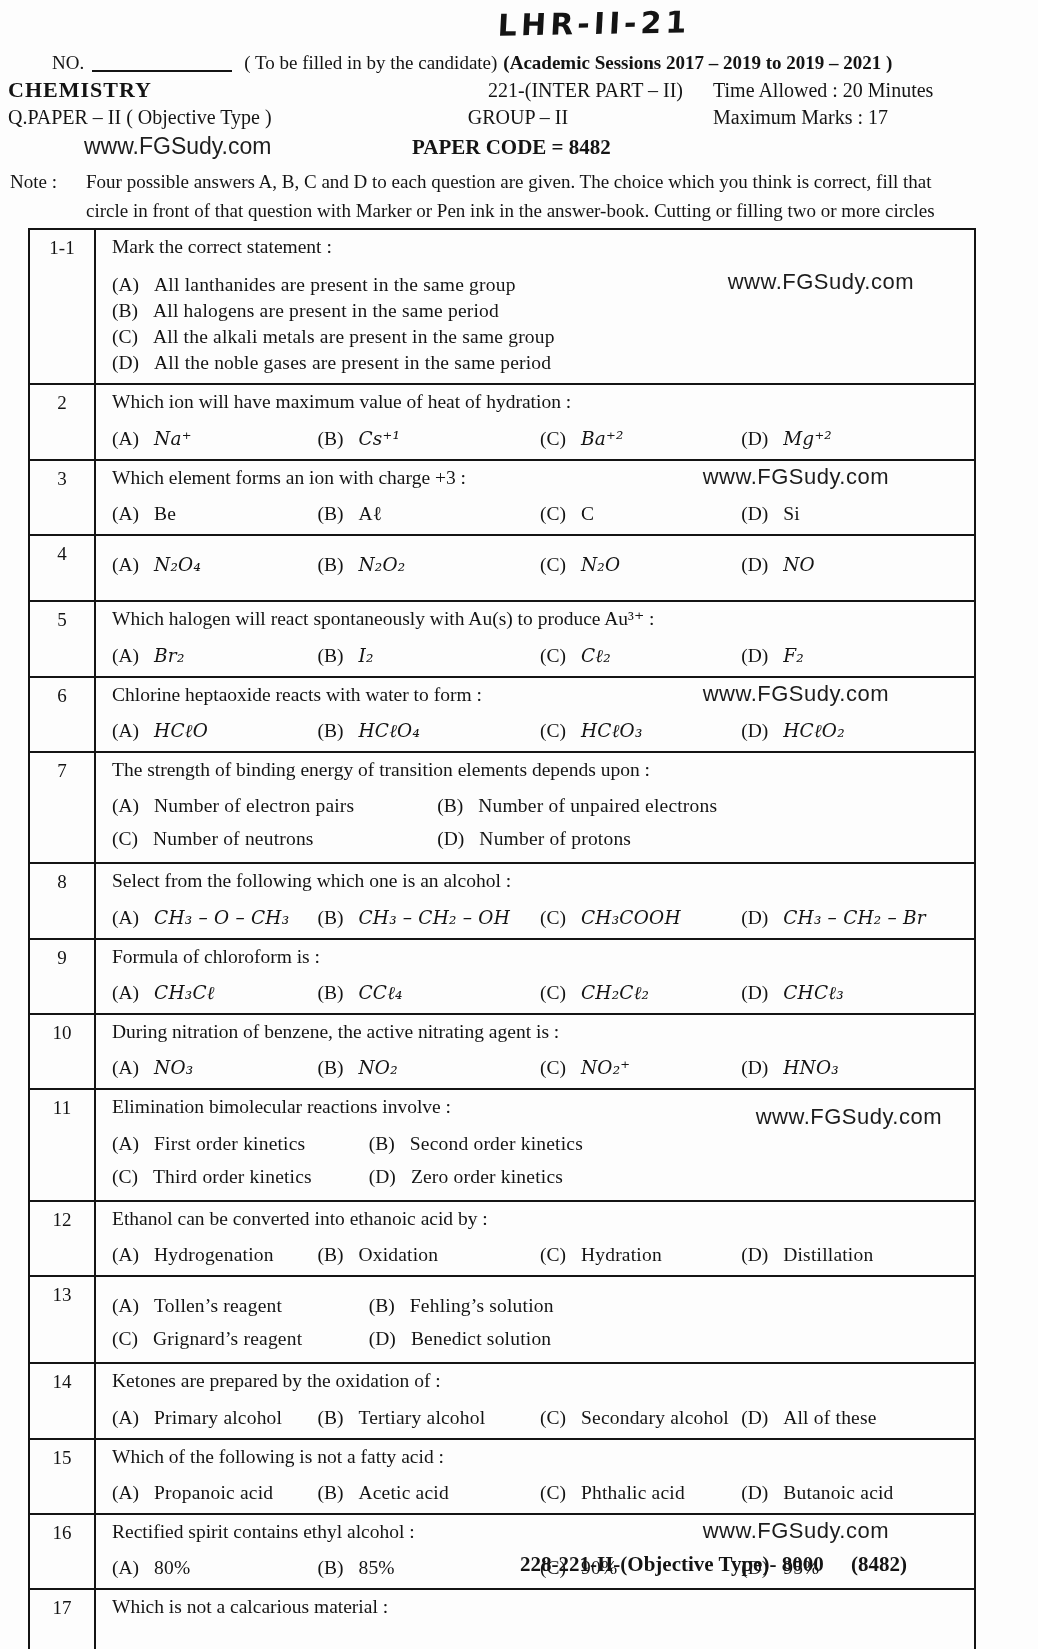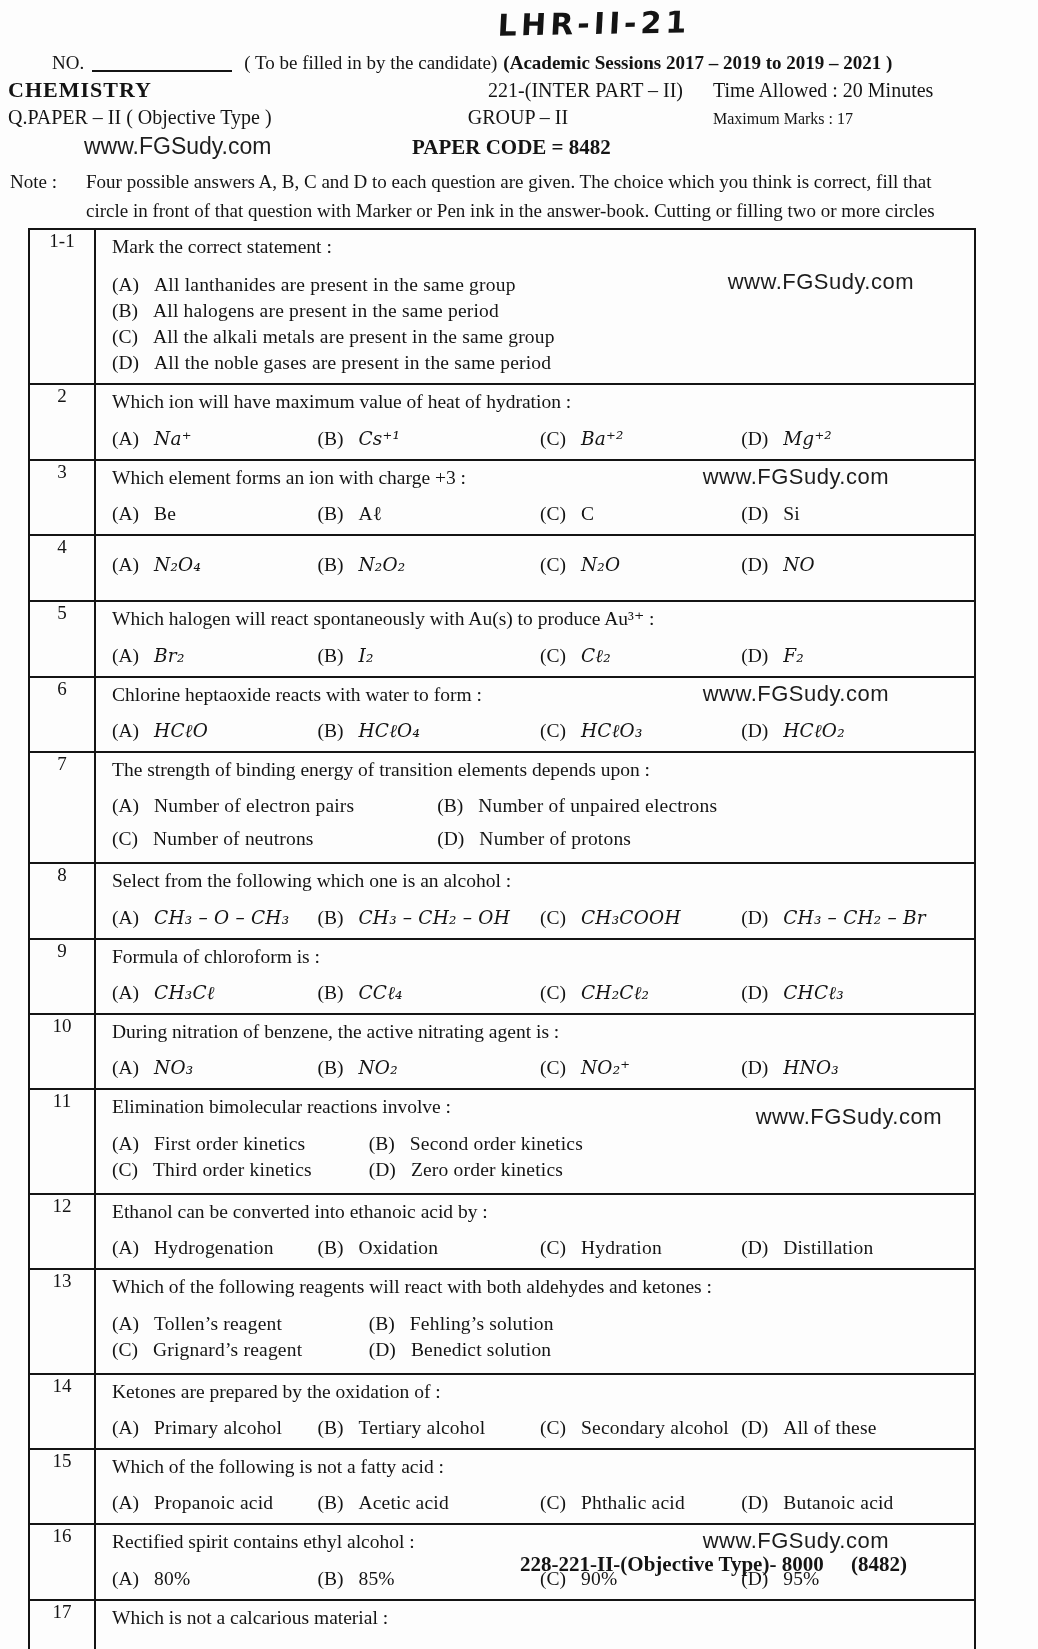--- a/index.html
+++ b/index.html
@@ -28,49 +28,49 @@
 
   .hdr-row{display:flex;margin-top:3px;align-items:baseline;}
   .hdr-left{width:345px;}
   .hdr-mid{width:330px;text-align:center;}
   .hdr-right{flex:1;text-align:left;padding-left:30px;white-space:nowrap;}
   .subject{font-weight:bold;font-size:22px;letter-spacing:1px;margin-left:-44px;}
   .paper-number{font-size:20px;text-align:right;}
   .time{font-size:20px;}
   .qpaper{font-size:20px;margin-left:-44px;}
   .group{font-size:20px;}
-  .marks{font-size:16px;}
+  .marks{font-size:20px;}
   .hdr-row4{display:flex;margin-top:4px;align-items:baseline;}
   .wm-font{font-family:"Liberation Sans","DejaVu Sans",sans-serif;color:#1e1e1e;}
   .hdr-wm{font-size:23px;margin-left:32px;width:268px;}
   .paper-code{font-weight:bold;font-size:21px;margin-left:60px;}
 
   .note{display:flex;margin:8px 30px 0 -42px;font-size:19px;line-height:1.5;}
   .note-label{width:76px;flex:none;}
   .note-text{flex:1;}
 
   
   .qtable{
     position:absolute;left:28px;top:228px;width:948px;
     border:2.5px solid #141414;
     box-sizing:border-box;
     background:#fdfdfd;
   }
   .q-row{display:flex;border-bottom:2px solid #141414;box-sizing:border-box;}
   .q-row:last-child{border-bottom:none;}
   .q-num{
     width:66px;flex:none;border-right:2px solid #141414;
-    text-align:center;font-size:19px;box-sizing:border-box;
+    text-align:center;font-size:19px;padding-top:7px;box-sizing:border-box;
   }
   .q-content{flex:1;position:relative;padding:5px 6px 9px 16px;box-sizing:border-box;}
   .q-text{font-size:19.5px;line-height:1.25;padding-right:10px;}
 
   .opts{margin-top:13px;font-size:19.5px;}
   .layout-row .opts{display:grid;grid-template-columns:24% 26% 23.5% 26.5%;}
-  .layout-grid2 .opts{display:grid;grid-template-columns:30% 70%;row-gap:4px;}
+  .layout-grid2 .opts{display:grid;grid-template-columns:30% 70%;row-gap:11px;}
   .layout-grid2w .opts{display:grid;grid-template-columns:38% 62%;row-gap:11px;}
   .layout-stack .opts{display:flex;flex-direction:column;gap:4px;margin-top:15px;}
   .layout-row{min-height:66px;}
   .layout-grid2 .q-content,.layout-grid2w .q-content{padding-bottom:12px;}
   .opt{white-space:nowrap;}
   .opt-label{display:inline-block;margin-right:15px;}
   .opt-text{letter-spacing:.2px;}
   .formula{font-style:italic;font-family:"DejaVu Serif","Liberation Serif",serif;font-size:18.5px;}
 
   .wm{
@@ -290,21 +290,20 @@
             <div class="opt"><span class="opt-label">(B)</span><span class="opt-text">Oxidation</span></div>
             <div class="opt"><span class="opt-label">(C)</span><span class="opt-text">Hydration</span></div>
             <div class="opt"><span class="opt-label">(D)</span><span class="opt-text">Distillation</span></div>
           </div>
     </div>
   </div>
 
   <div class="q-row layout-grid2">
     <div class="q-num">13</div>
     <div class="q-content">
-      <div class="q-text">Which of the following reagents will react with both aldehydes and ketones  :</div>
 
       <div class="opts">
             <div class="opt"><span class="opt-label">(A)</span><span class="opt-text">Tollen’s reagent</span></div>
             <div class="opt"><span class="opt-label">(B)</span><span class="opt-text">Fehling’s solution</span></div>
             <div class="opt"><span class="opt-label">(C)</span><span class="opt-text">Grignard’s reagent</span></div>
             <div class="opt"><span class="opt-label">(D)</span><span class="opt-text">Benedict solution</span></div>
           </div>
     </div>
   </div>
 

